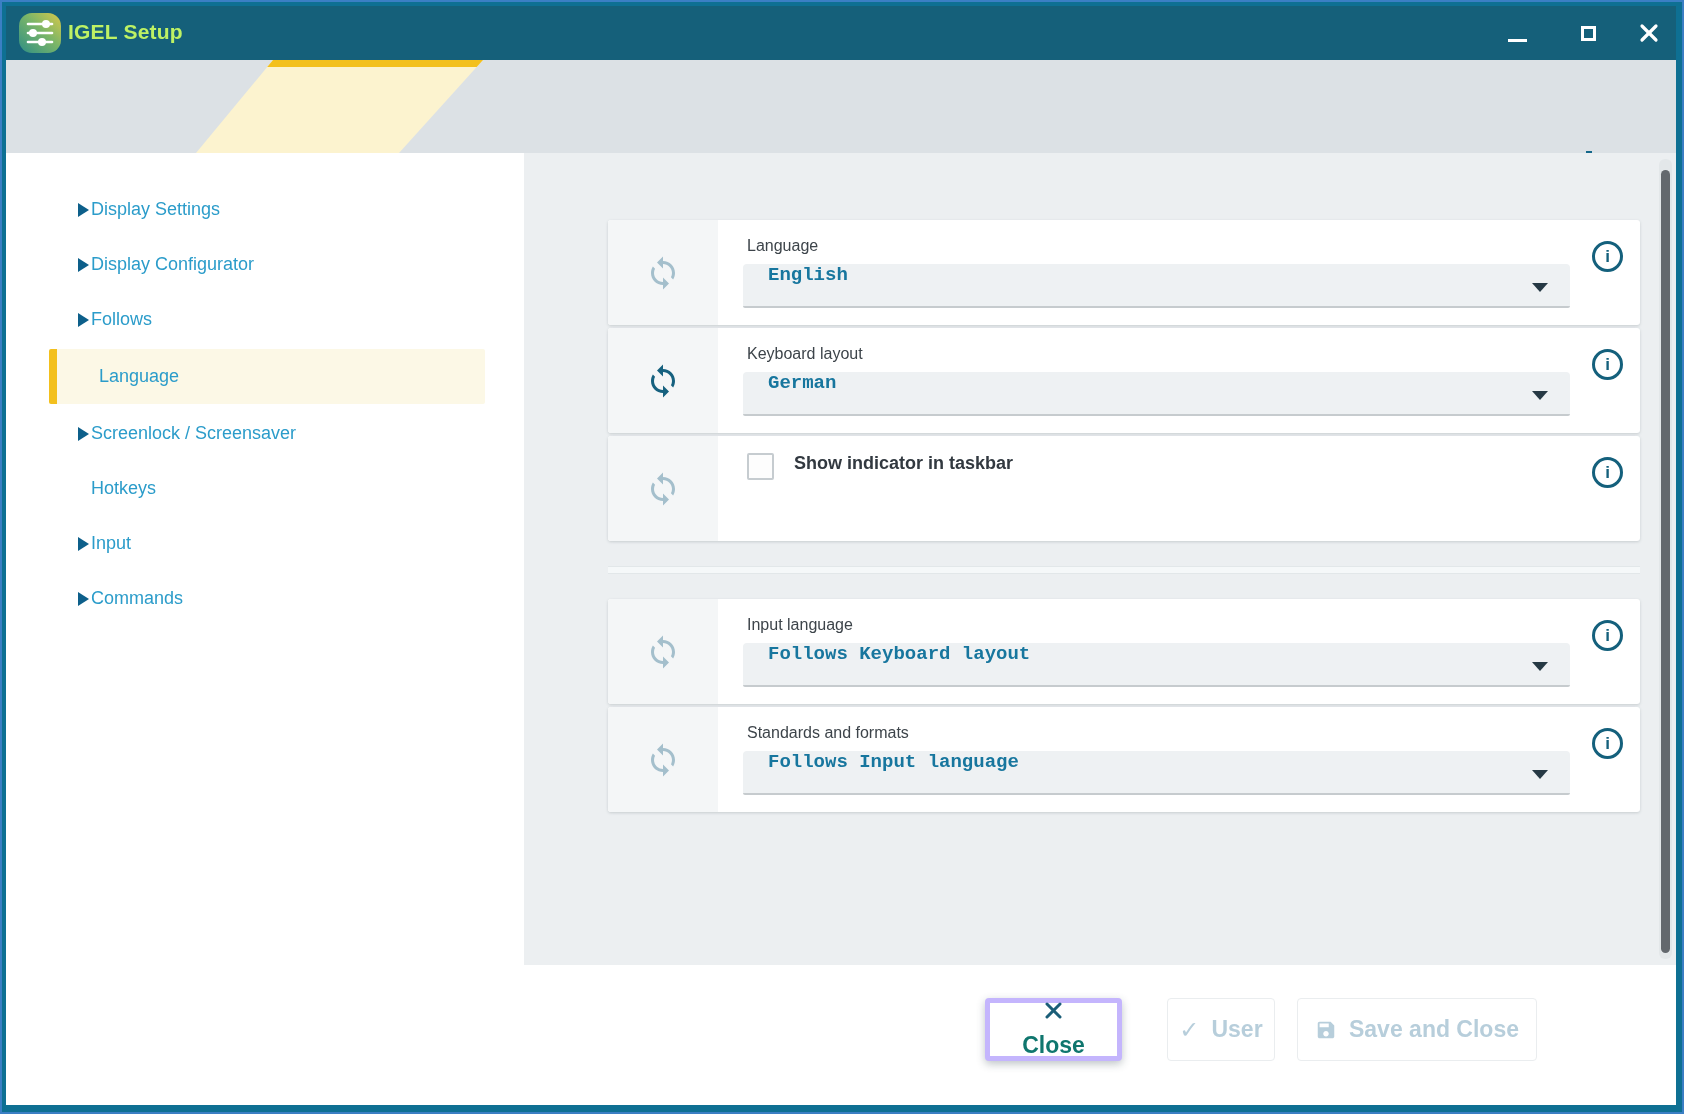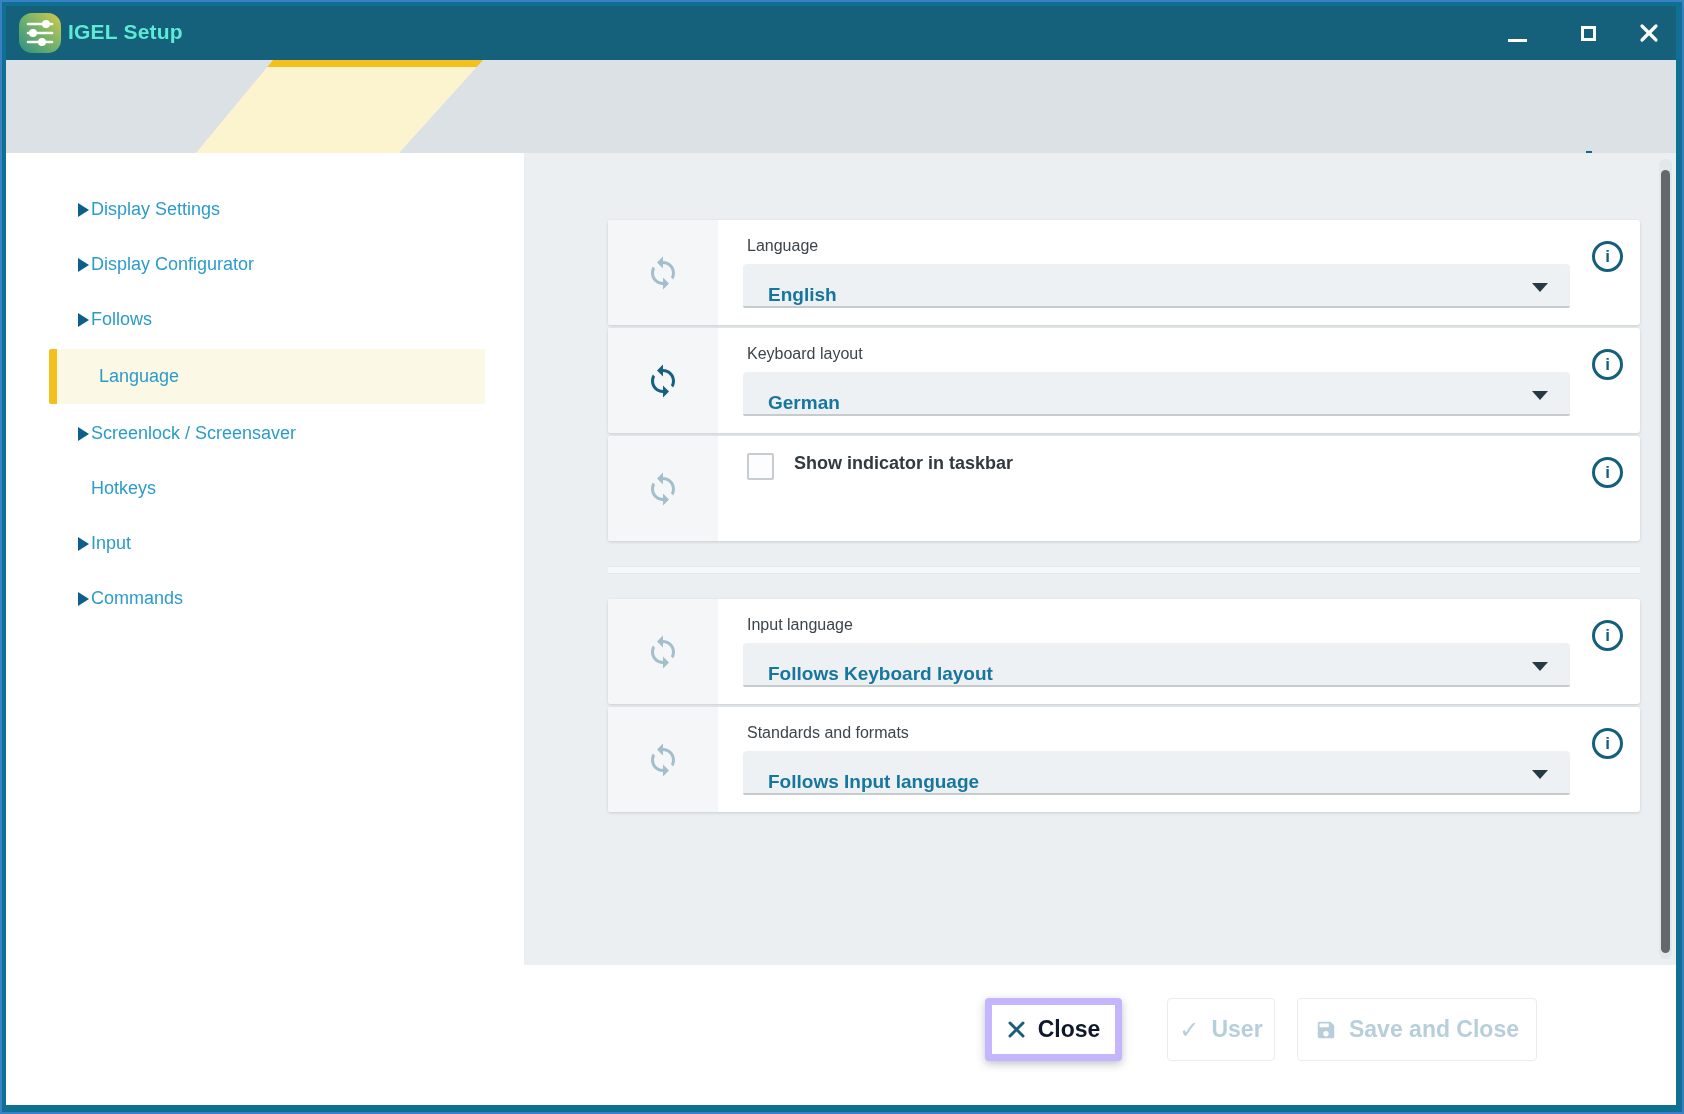--- a/index.html
+++ b/index.html
@@ -9,21 +9,21 @@
     border:2px solid #3b7fc4;background:#0e7093;
     font-family:"Liberation Sans", sans-serif;
   }
   .chrome{
     position:absolute;left:4px;top:4px;right:6px;bottom:7px;
     background:#eceff1;display:flex;flex-direction:column;overflow:hidden;
   }
   
   .titlebar{position:relative;height:54px;background:#15607a;flex:0 0 auto;}
   .logo{position:absolute;left:13px;top:7px;width:42px;height:40px;}
-  .app-title{position:absolute;left:62px;top:14px;color:#5eead4;font-size:21px;font-weight:bold;letter-spacing:.2px;}
+  .app-title{position:absolute;left:62px;top:14px;color:#bef264;font-size:21px;font-weight:bold;letter-spacing:.2px;}
   .wc{position:absolute;top:12px;width:30px;height:30px;display:flex;align-items:center;justify-content:center;cursor:default;}
   .wc-min{left:1496px;}
   .wc-max{left:1567px;}
   .wc-close{left:1628px;}
   .wc-min .bar{width:19px;height:3px;background:#fff;margin-top:14px;}
   .wc-max .box{width:15px;height:15px;border:3px solid #fff;}
   
   .tabbar{position:relative;height:93px;background:#dce1e5;flex:0 0 auto;}
   .active-shape{
     position:absolute;left:190px;top:0;width:287px;height:93px;
@@ -58,21 +58,21 @@
   }
   .reset-col{width:110px;flex:0 0 auto;background:#f4f6f7;border-radius:3px 0 0 3px;
     display:flex;align-items:center;justify-content:center;cursor:pointer;}
   .reset-col svg{width:36px;height:36px;color:#a4bfcc;}
   .reset-col.modified svg{color:#16617f;}
   .card-body{position:relative;flex:1 1 auto;padding:17px 0 0 29px;}
   .fld-label{font-size:16px;color:#3d444a;}
   .dropdown{
     position:relative;margin-top:9px;width:827px;height:44px;margin-left:-4px;
     background:#eef1f3;border-bottom:2px solid #c6cbce;border-radius:4px 4px 2px 2px;
-    display:flex;align-items:flex-end;padding-left:25px;cursor:pointer;
+    display:flex;align-items:flex-start;padding-left:25px;cursor:pointer;font-family:Liberation Mono, monospace;
   }
   .dd-value{font-size:19px;font-weight:bold;color:#17769e;}
   .dd-arrow{position:absolute;right:22px;top:19px;width:0;height:0;
     border-left:8px solid transparent;border-right:8px solid transparent;border-top:9px solid #263944;}
   .info{
     position:absolute;right:17px;top:21px;width:31px;height:31px;border:3.5px solid #14607c;border-radius:50%;
     color:#14607c;font-weight:bold;font-size:17px;display:flex;align-items:center;justify-content:center;cursor:pointer;
   }
   .chk-row{display:flex;align-items:flex-start;height:100%;padding-bottom:17px;}
   .checkbox{width:27px;height:27px;border:2px solid #c6ccd0;border-radius:2px;background:#fdfdfd;flex:0 0 auto;cursor:pointer;}
@@ -81,21 +81,21 @@
   
   .sb-track{position:absolute;right:4px;top:6px;bottom:6px;width:13px;background:#e3e7e9;border-radius:6px;}
   .sb-thumb{position:absolute;right:6px;top:17px;width:9px;height:783px;background:#63686d;border-radius:5px;cursor:pointer;}
   
   .footer{position:relative;height:140px;background:#ffffff;flex:0 0 auto;}
   .btn{
     position:absolute;top:33px;height:63px;display:flex;align-items:center;justify-content:center;gap:12px;
     background:#fff;border-radius:4px;font-size:23px;font-weight:bold;cursor:pointer;
   }
   .btn svg{flex:0 0 auto;}
-  .btn-close{left:979px;width:137px;color:#0f172a;border:7px solid #c4b5fd;box-shadow:0 3px 9px rgba(40,60,70,.30);}
+  .btn-close{left:979px;width:137px;color:#0f766e;border:5px solid #c4b5fd;box-shadow:0 3px 9px rgba(40,60,70,.30);flex-direction:column;}
   .btn-disabled{color:#b7cedb;border:1px solid #eaedef;cursor:default;}
   .btn-save{left:1161px;width:108px;}
   .btn-savec{left:1291px;width:240px;text-align:right;}
   .check-glyph{font-size:24px;font-weight:normal;}
 </style>
 </head>
 <body>
 
 <div class="frame">
   <div class="chrome">

